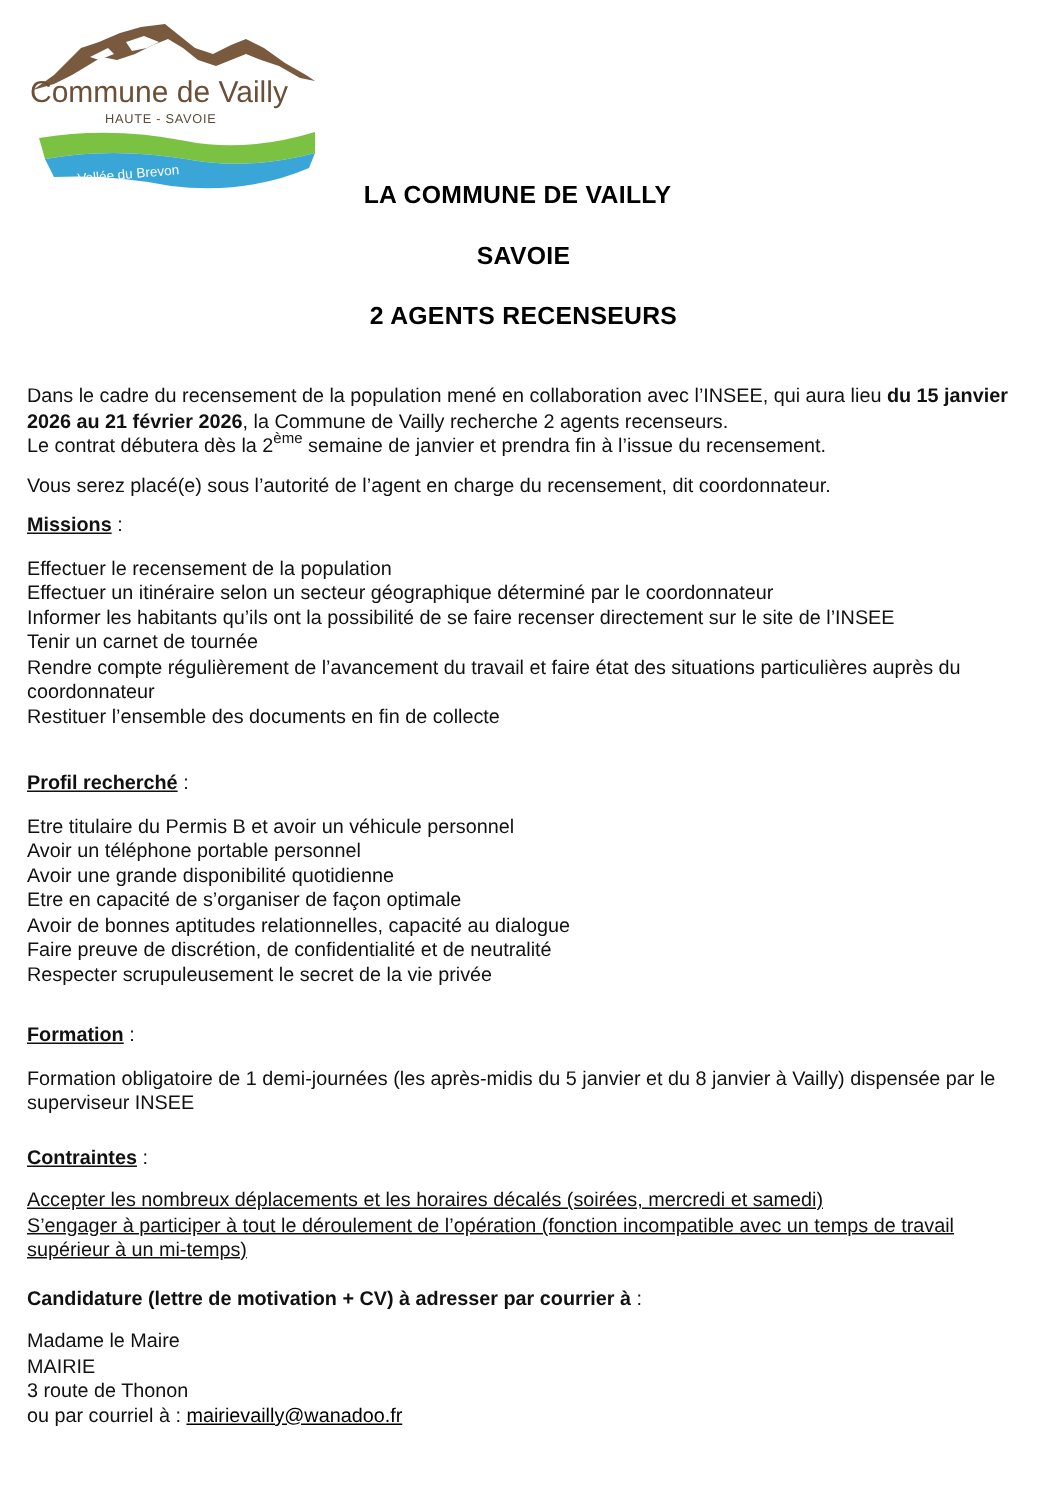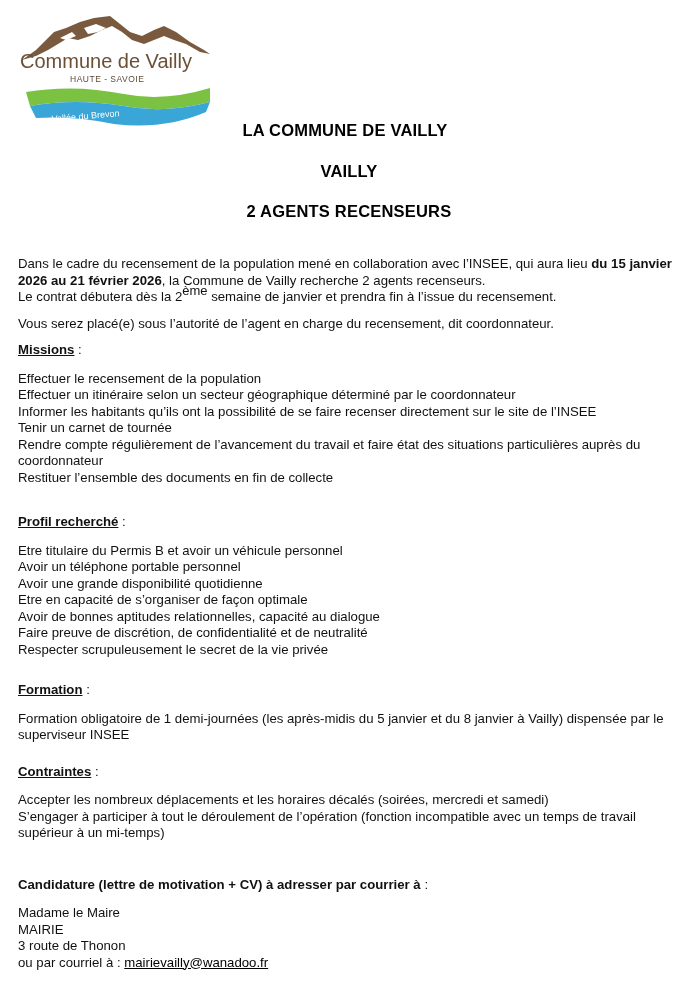--- a/index.html
+++ b/index.html
@@ -9,21 +9,21 @@
   .titles { position:absolute; left:0; width:698px; text-align:center; font-weight:bold;
             font-size:16.5px; letter-spacing:0.2px; color:#000; }
   .t1 { top:121px; left:-4px; }
   .t2 { top:162px; }
   .t3 { top:202px; }
   .content { position:absolute; left:18px; top:256px; width:668px; line-height:16.5px; }
   p { margin:0; }
   .mb10 { margin-bottom:10px; }
   .head { font-weight:bold; text-decoration:underline;text-align:right; }
   .section-head { margin-bottom:12px; }
-  sup { font-size:13px; line-height:0; vertical-align:6px; }
+  sup { font-size:10px; line-height:0; vertical-align:6px; }
   .email { color:#000000; text-decoration:underline; }
   .addr-row { display:flex; }
   .addr-row .left { width:170px; }
 </style>
 </head>
 <body>
 
 <div class="logo">
   <svg width="204" height="122" viewBox="0 0 204 122">
     <path d="M8 50 L22 40 L40 22 L52 18 L66 12 L80 8 L96 6 L106 14 L116 22 L128 26 L140 20 L150 16 L162 22 L176 32 L190 40 L196 44 L186 42 L172 34 L160 30 L150 26 L140 30 L130 34 L118 30 L108 22 L98 16 L88 20 L76 26 L64 30 L54 28 L44 34 L34 40 L22 46 Z" fill="#7a5a3e"></path>
@@ -31,21 +31,21 @@
     <path d="M46 28 L58 22 L62 26 L52 30 Z" fill="#fff"></path>
     <text x="6" y="58" font-family="Liberation Sans, sans-serif" font-size="20" fill="#6b4f36">Commune de Vailly</text>
     <text x="56" y="72" font-family="Liberation Sans, sans-serif" font-size="8.5" fill="#5a4a3a" letter-spacing="0.5">HAUTE - SAVOIE</text>
     <path d="M12 82 Q60 74 110 84 Q150 92 196 78 L196 92 Q150 104 110 96 Q60 88 16 96 Z" fill="#7cc242"></path>
     <path d="M16 96 Q60 88 110 96 Q150 104 196 92 L192 102 Q150 120 100 114 Q60 106 22 108 Z" fill="#3aa6d8"></path>
     <text x="38" y="112" font-family="Liberation Sans, sans-serif" font-size="9" fill="#ffffff" transform="rotate(-5 38 112)">Vallée du Brevon</text>
   </svg>
 </div>
 
 <div class="titles t1">LA COMMUNE DE VAILLY</div>
-<div class="titles t2">VAILLY</div>
+<div class="titles t2">SAVOIE</div>
 <div class="titles t3">2 AGENTS RECENSEURS</div>
 
 <div class="content">
   <p><span>Dans le cadre du recensement de la population mené en collaboration avec l’INSEE, qui aura lieu </span><b>du 15 janvier 2026 au 21 février 2026</b><span>, la Commune de Vailly recherche 2 agents recenseurs.</span></p>
   <p class="mb10"><span>Le contrat débutera dès la 2</span><sup>ème</sup><span> semaine de janvier et prendra fin à l’issue du recensement.</span></p>
   <p class="mb10">Vous serez placé(e) sous l’autorité de l’agent en charge du recensement, dit coordonnateur.</p>
 
   <p class="section-head"><span class="head">Missions</span><span> :</span></p>
   <div style="margin-bottom:28px;">
     <p>Effectuer le recensement de la population</p>
@@ -64,21 +64,21 @@
     <p>Etre en capacité de s’organiser de façon optimale</p>
     <p>Avoir de bonnes aptitudes relationnelles, capacité au dialogue</p>
     <p>Faire preuve de discrétion, de confidentialité et de neutralité</p>
     <p>Respecter scrupuleusement le secret de la vie privée</p>
   </div>
 
   <p class="section-head"><span class="head">Formation</span><span> :</span></p>
   <p style="margin-bottom:20px;">Formation obligatoire de 1 demi-journées (les après-midis du 5 janvier et du 8 janvier à Vailly) dispensée par le superviseur INSEE</p>
 
   <p class="section-head"><span class="head">Contraintes</span><span> :</span></p>
-  <div style="margin-bottom:35px;">
+  <div style="margin-bottom:16px;text-decoration:underline;">
     <p>Accepter les nombreux déplacements et les horaires décalés (soirées, mercredi et samedi)</p>
     <p>S’engager à participer à tout le déroulement de l’opération (fonction incompatible avec un temps de travail supérieur à un mi-temps)</p>
   </div>
 
   <p class="section-head"><b>Candidature (lettre de motivation + CV) à adresser par courrier à</b><span> :</span></p>
   <div>
     <p>Madame le Maire</p>
     <p>MAIRIE</p>
     <p>3 route de Thonon</p>
     <div class="addr-row">

